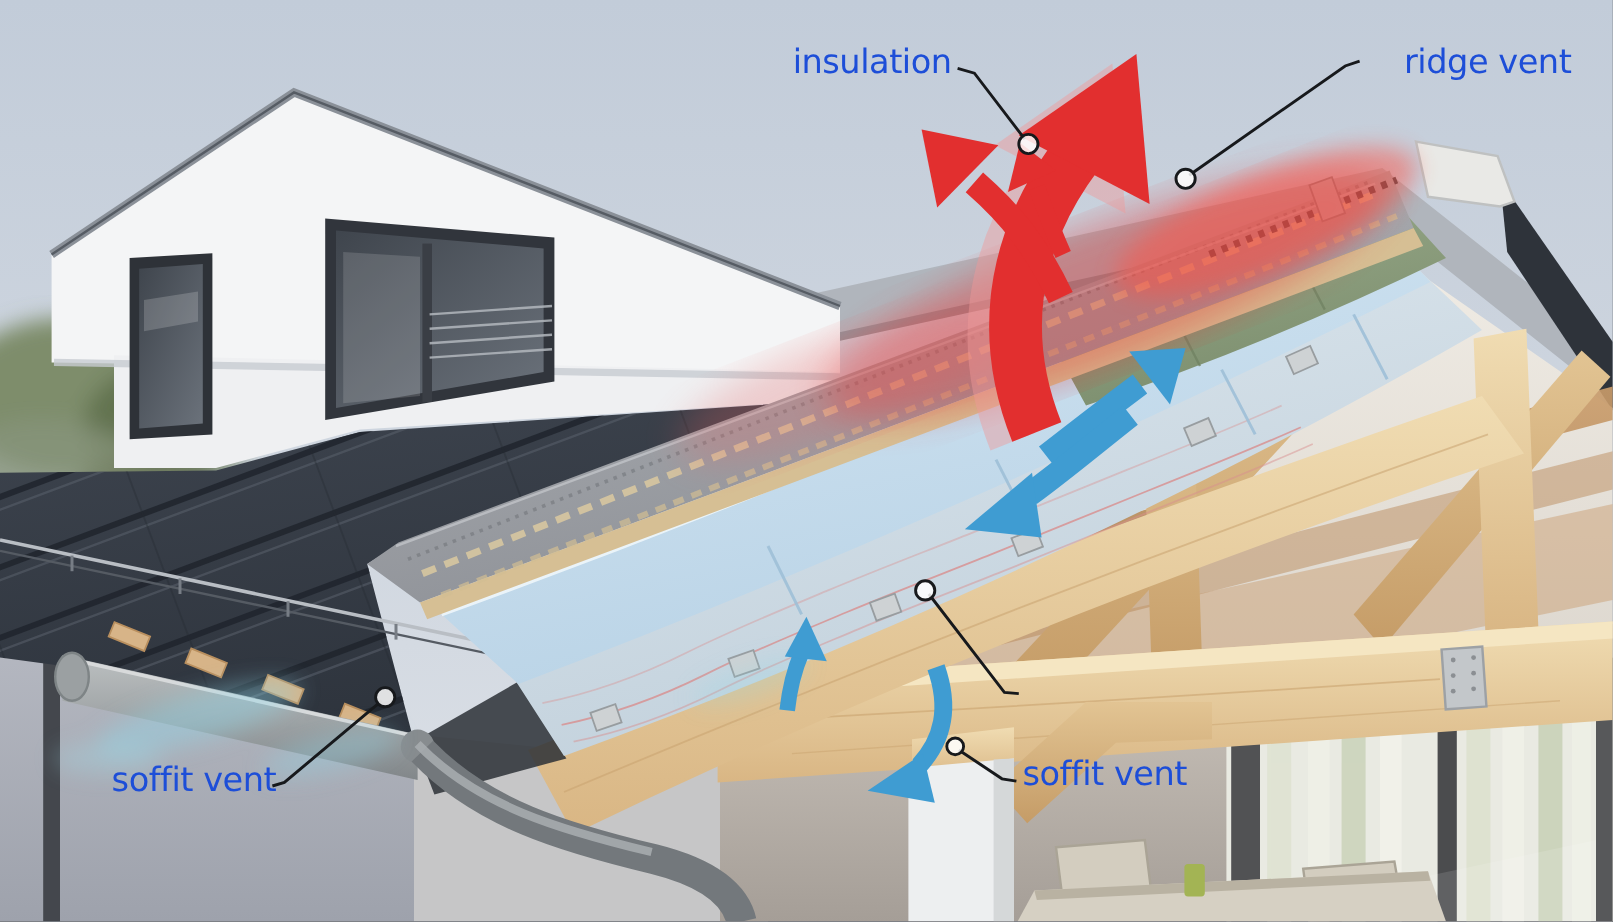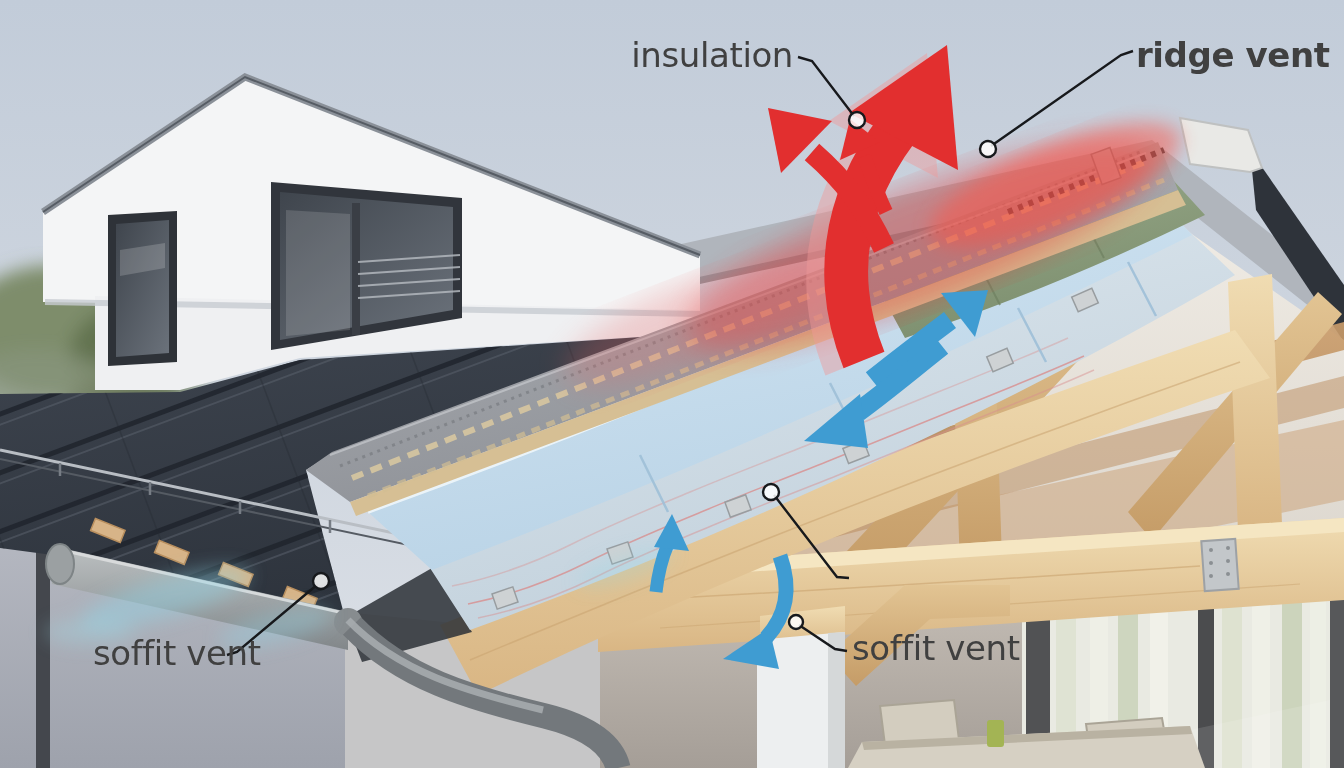--- a/index.html
+++ b/index.html
@@ -1,19 +1,19 @@
 <!DOCTYPE html>
 <html><head>
 <meta charset="utf-8">
 <style>
   html,body{margin:0;padding:0;background:#222;}
   #stage{position:relative;width:1344px;height:768px;overflow:hidden;
          font-family:"DejaVu Sans","Liberation Sans",sans-serif;background:#c9d2dd;}
   #scene{position:absolute;left:0;top:0;}
-  .lbl{position:absolute;font-size:34px;letter-spacing:-0.4px;color:#404040;
+  .lbl{position:absolute;font-size:28px;letter-spacing:-0.4px;color:#1d4ed8;
        white-space:nowrap;line-height:1;user-select:none;}
 </style>
 </head>
 <body>
 
 <div id="stage">
 <svg id="scene" width="1344" height="768" viewBox="0 0 1344 768">
   <defs>
     <linearGradient id="skyG" x1="0" y1="0" x2="0" y2="1">
       <stop offset="0" stop-color="#c2ccd9"></stop>
@@ -386,16 +386,16 @@
   <g fill="rgba(255,255,255,0.85)" stroke="#17191c" stroke-width="2.4">
     <circle cx="857" cy="120" r="8"></circle>
     <circle cx="988" cy="149" r="8"></circle>
     <circle cx="771" cy="492" r="8"></circle>
     <circle cx="321" cy="581" r="8"></circle>
     <circle cx="796" cy="622" r="7"></circle>
   </g>
 </svg>
 
 <div class="lbl" style="right:551px; top:38px;">insulation</div>
-<div class="lbl" style="left:1136px; top:38px;font-weight:bold;">ridge vent</div>
+<div class="lbl" style="left:1170px; top:38px;">ridge vent</div>
 <div class="lbl" style="left:93px;  top:636px;">soffit vent</div>
 <div class="lbl" style="left:852px; top:631px;">soffit vent</div>
 </div>
 
 </body></html>

